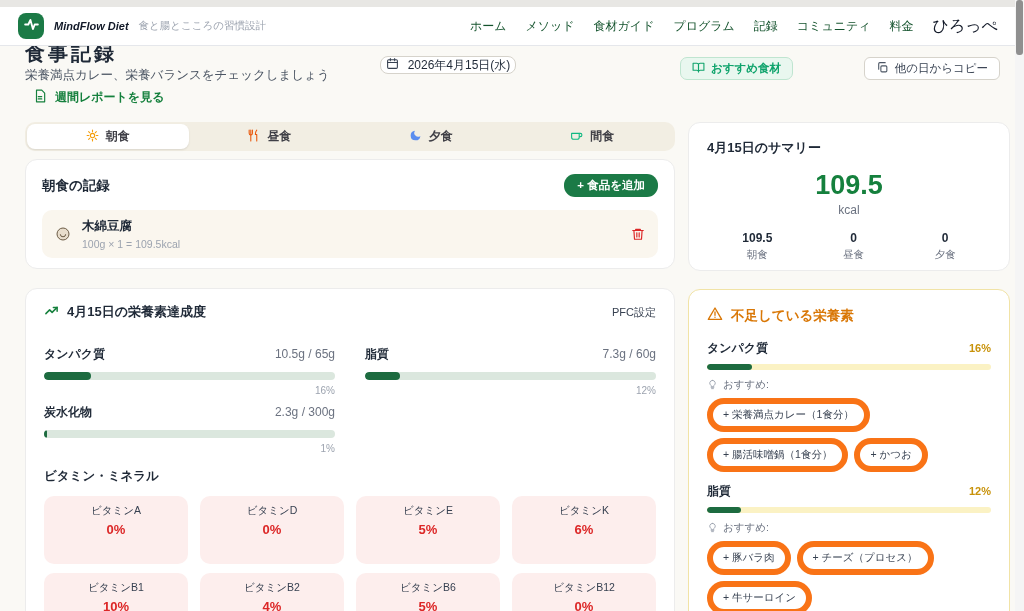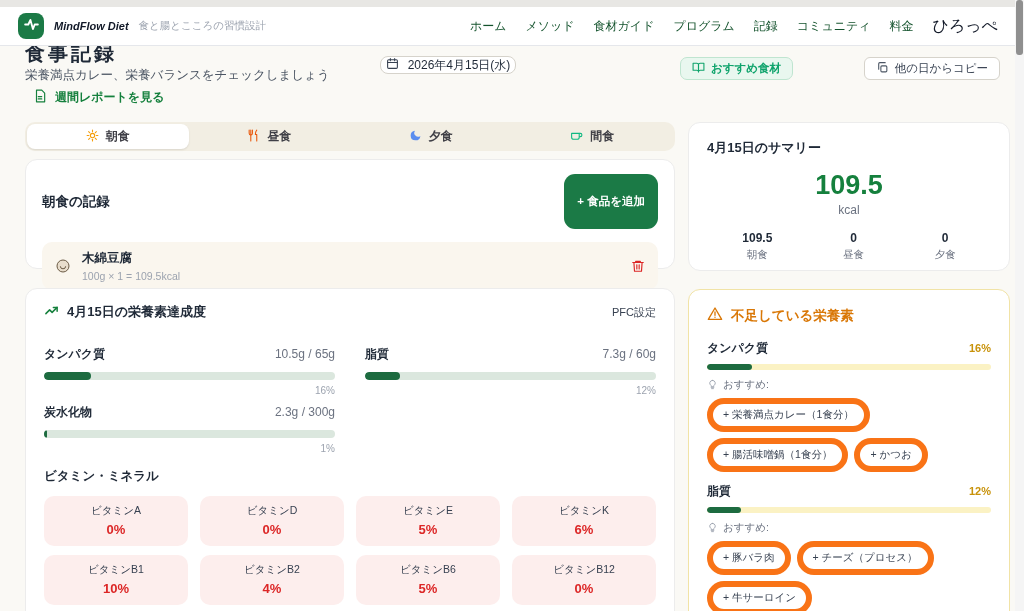--- a/index.html
+++ b/index.html
@@ -52,21 +52,21 @@
   .tab { flex:1; display:flex; align-items:center; justify-content:center; gap:7px;
     font-size:12px; font-weight:bold; color:#3f3f46; cursor:pointer; border-radius:8px; }
   .tab.active { background:#fff; box-shadow:0 1px 2px rgba(0,0,0,.1); }
   .tab svg { width:13px; height:13px; }
   
   .card { background:#fff; border:1px solid #ececec; border-radius:12px; }
   .record-card { padding:14px 16px; margin-bottom:19px; height:110px; }
   .record-head { display:flex; align-items:center; justify-content:space-between; }
   .record-title { font-size:13.5px; font-weight:bold; }
   .add-btn { background:#1b7a46; color:#fff; font-size:11.5px; font-weight:bold;
-    padding:20px 13px; border:none; border-radius:11px; cursor:pointer; }
+    padding:4px 13px; border:none; border-radius:11px; cursor:pointer; }
   .food-row { margin-top:13px; background:#faf6ee; border-radius:10px; padding:8px 13px;
     display:flex; align-items:center; gap:11px; }
   .food-icon svg { width:16px; height:16px; display:block; }
   .food-name { font-size:12.5px; font-weight:bold; }
   .food-detail { font-size:10.5px; color:#9ca3af; margin-top:3px; }
   .trash-btn { margin-left:auto; background:none; border:none; cursor:pointer; }
   .trash-btn svg { width:14px; height:14px; display:block; }
   
   .nutri-card { padding:14px 18px; min-height:360px; }
   .nutri-head { display:flex; align-items:center; justify-content:space-between; margin-bottom:25px; }
@@ -75,21 +75,21 @@
   .pfc-link { font-size:11px; color:#374151; cursor:pointer; }
   .macro-grid { display:grid; grid-template-columns:1fr 1fr; column-gap:30px; row-gap:8px; }
   .macro-row1 { display:flex; justify-content:space-between; align-items:baseline; }
   .macro-name { font-size:12px; font-weight:bold; }
   .macro-amt { font-size:12px; color:#6b7280; }
   .bar { margin-top:9px; height:8px; background:#dbe7de; border-radius:4px; overflow:hidden; }
   .bar > div { height:100%; background:#1d6b40; border-radius:4px; }
   .macro-pct { text-align:right; font-size:10px; color:#9ca3af; margin-top:5px; }
   .vit-title { font-size:12.5px; font-weight:bold; margin:14px 0 11px; }
   .vit-grid { display:grid; grid-template-columns:repeat(4,1fr); gap:9px 12px; }
-  .vit-card { background:#fdeeed; border-radius:10px; text-align:center; padding:8px 0 9px; cursor:default; }
+  .vit-card { background:#fdeeed; border-radius:10px; text-align:center; padding:8px 0 27px; cursor:default; }
   .vit-name { font-size:10.5px; color:#374151; }
   .vit-pct { font-size:13px; font-weight:bold; color:#dc2626; margin-top:4px; }
   
   .summary-card { padding:16px 18px; height:149px; margin-bottom:18px; }
   .summary-title { font-size:13px; font-weight:bold; }
   .kcal-big { text-align:center; font-size:27px; font-weight:bold; color:#15803d; margin-top:13px; }
   .kcal-unit { text-align:center; font-size:12px; color:#6b7280; margin-top:2px; }
   .meal-totals { display:flex; justify-content:space-around; margin-top:14px; }
   .meal-total { text-align:center; }
   .meal-total-val { font-size:12px; font-weight:bold; }

